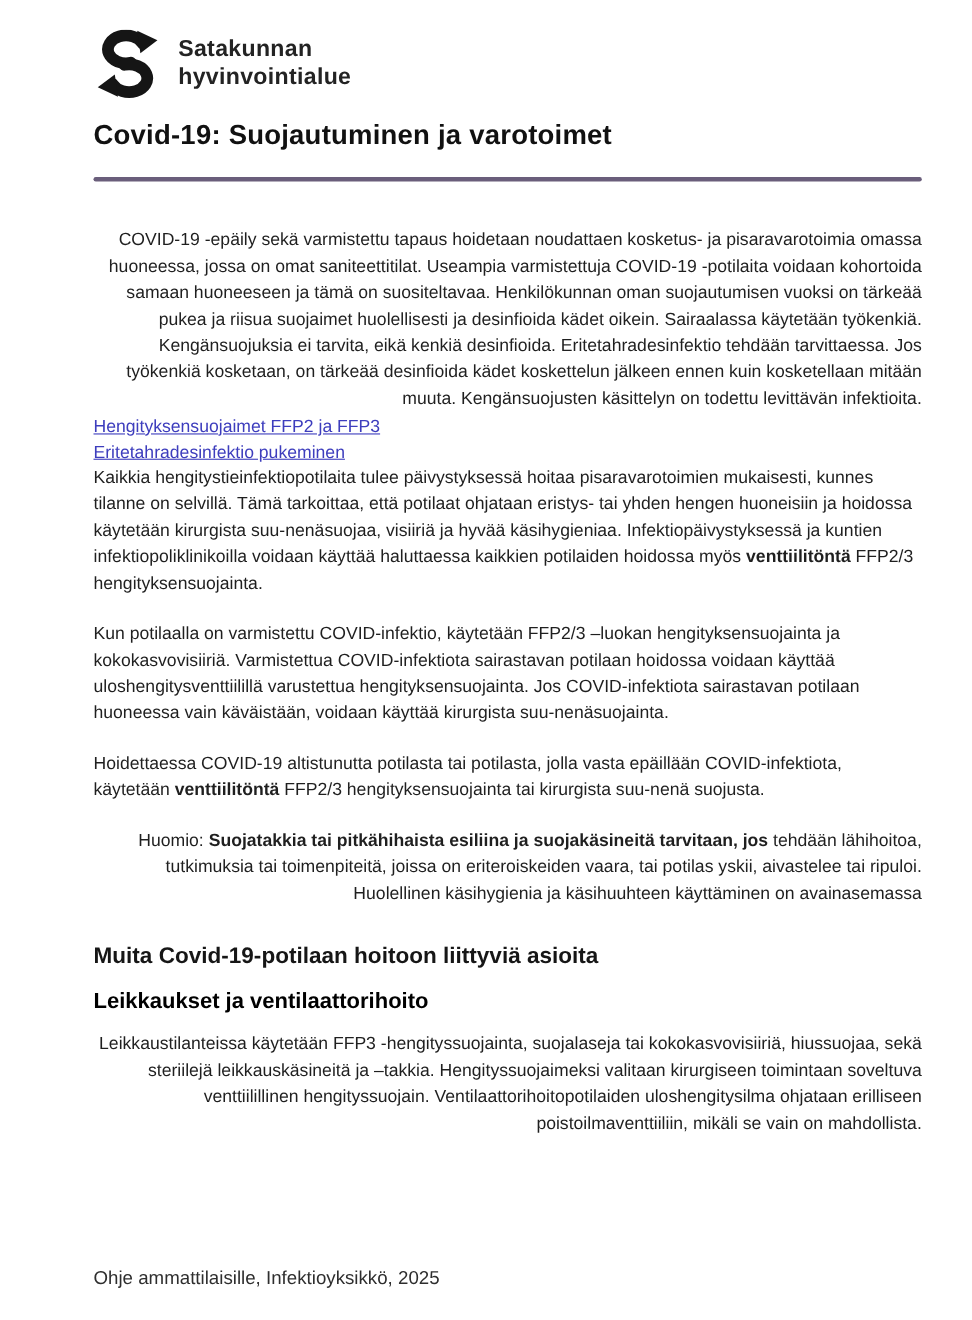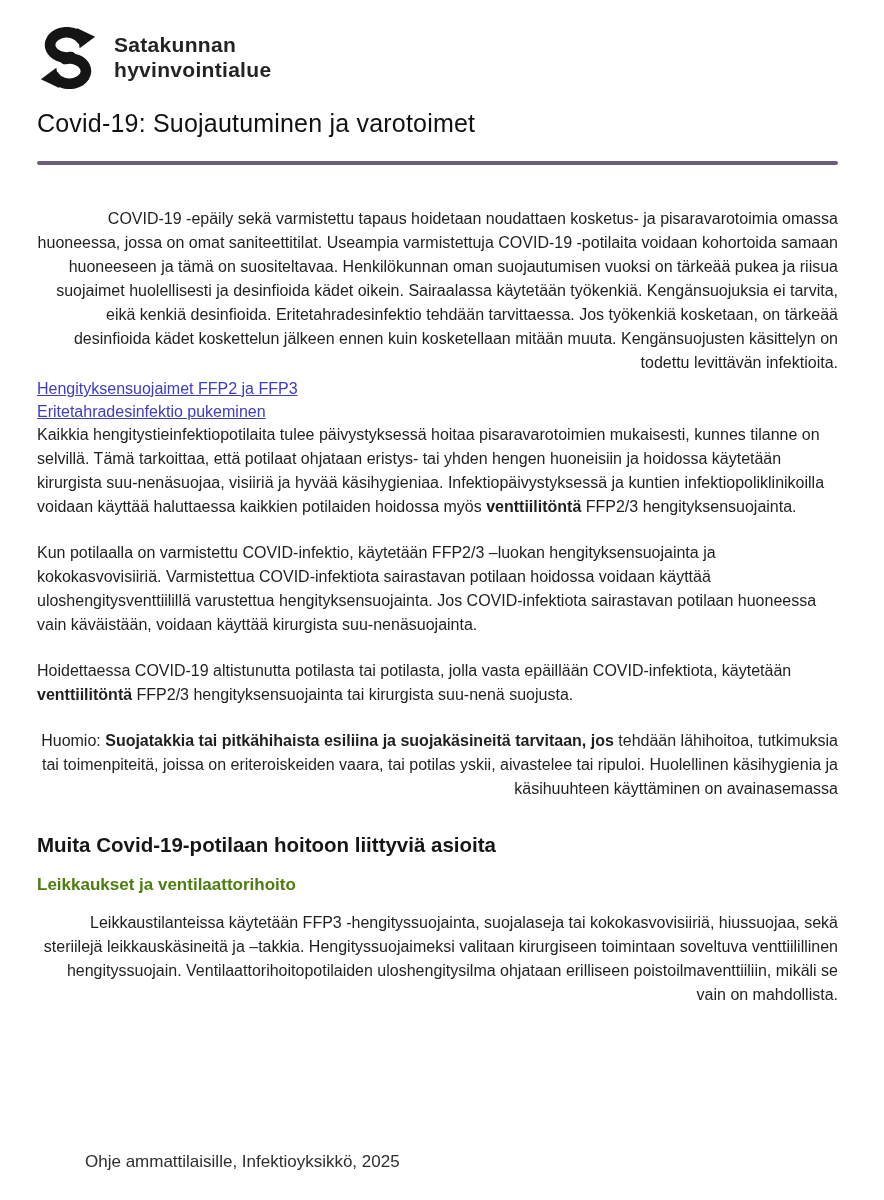--- a/index.html
+++ b/index.html
@@ -14,35 +14,35 @@
     height: 1200px;
     background: #ffffff;
     font-family: "Liberation Sans", sans-serif;
     color: var(--text);
     position: relative;
     overflow: hidden;
   }
   .page {
     position: absolute;
     inset: 0;
-    padding: 27px 46px 0 37px;
+    padding: 27px 46px 0 85px;
   }
   
   .org-header { display: flex; align-items: center; gap: 15px; }
   .logo-icon { width: 62px; height: 62px; flex: 0 0 auto; }
   .logo-text {
     display: flex; flex-direction: column;
     font-weight: bold; font-size: 21px; line-height: 1.18;
     letter-spacing: 0.3px; color: #232323;
   }
   
   h1.doc-title {
     margin: 20px 0 0 0;
     font-size: 25px;
-    font-weight: normal;
+    font-weight: bold;
     color: #111;
     letter-spacing: 0.2px;
   }
   .divider {
     height: 4px;
     background: var(--divider);
     margin-top: 23px;
     border-radius: 2px;
   }
   
@@ -66,23 +66,23 @@
   }
   
   h2.section-heading {
     margin: 32px 0 18px 0;
     font-size: 20.5px;
     font-weight: bold;
     color: #161616;
   }
   h3.sub-heading {
     margin: 16px 0 16px 0;
-    font-size: 17px;
+    font-size: 20px;
     font-weight: bold;
-    color: #4d7c0f;
+    color: #000000;
   }
   
   .doc-footer {
     position: absolute;
     left: 85px;
     bottom: 28px;
     font-size: 17px;
     color: #2e2e2e;
   }
 </style>

